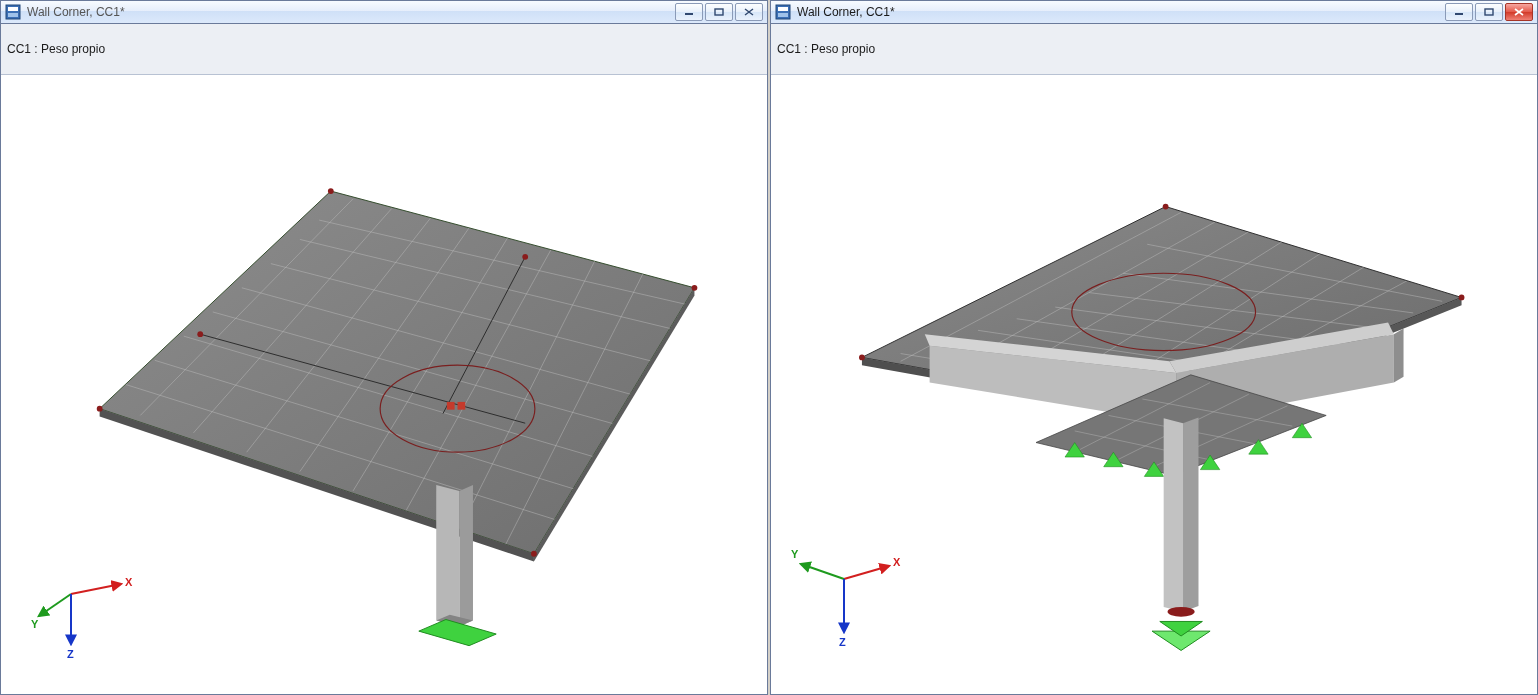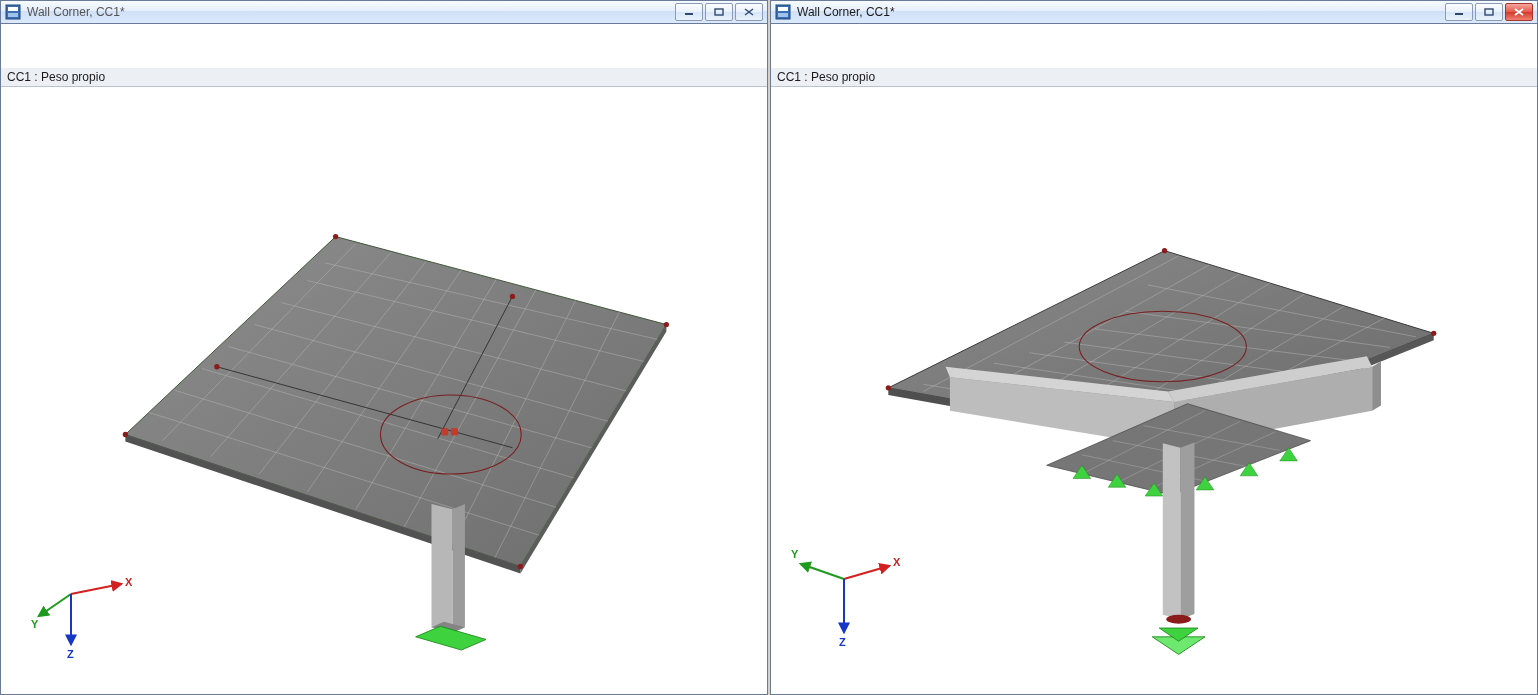--- a/index.html
+++ b/index.html
@@ -18,21 +18,20 @@
     height: 100%;
   }
   .window {
     flex: 1 1 50%;
     display: flex;
     flex-direction: column;
     border: 1px solid #6a7a9a;
     background: #ffffff;
     box-sizing: border-box;
     position: relative;
-    gap: 44px;
   }
   .window + .window { margin-left: 2px; }
   .titlebar {
     height: 22px;
     display: flex;
     align-items: center;
     padding: 0 4px;
     background: linear-gradient(to bottom,#f7fbff 0%,#e6eefb 45%,#cfe0f7 46%,#dce9fb 100%);
     border-bottom: 1px solid #6a7a9a;
     color: #555;
@@ -51,21 +50,21 @@
     background: linear-gradient(to bottom,#fdfefe,#e9f1fb 48%,#d7e6f8 52%,#eaf2fc);
     display: flex; align-items: center; justify-content: center;
     font-size: 10px; color: #30486f;
   }
   .win-btn.close-red {
     background: linear-gradient(to bottom,#f7a7a1,#e35b4c 48%,#d23b2a 52%,#ef8074);
     border-color: #a63427; color: #fff;
   }
   .subheader {
     height: 18px;
-    padding: 0 6px;
+    padding: 16px 6px;
     background: #eceff4;
     border-bottom: 1px solid #b8c2d3;
     display: flex; align-items: center;
     color: #1b1b1b;
   }
   .viewport {
     flex: 1;
     position: relative;
     background: #ffffff;
     overflow: hidden;

